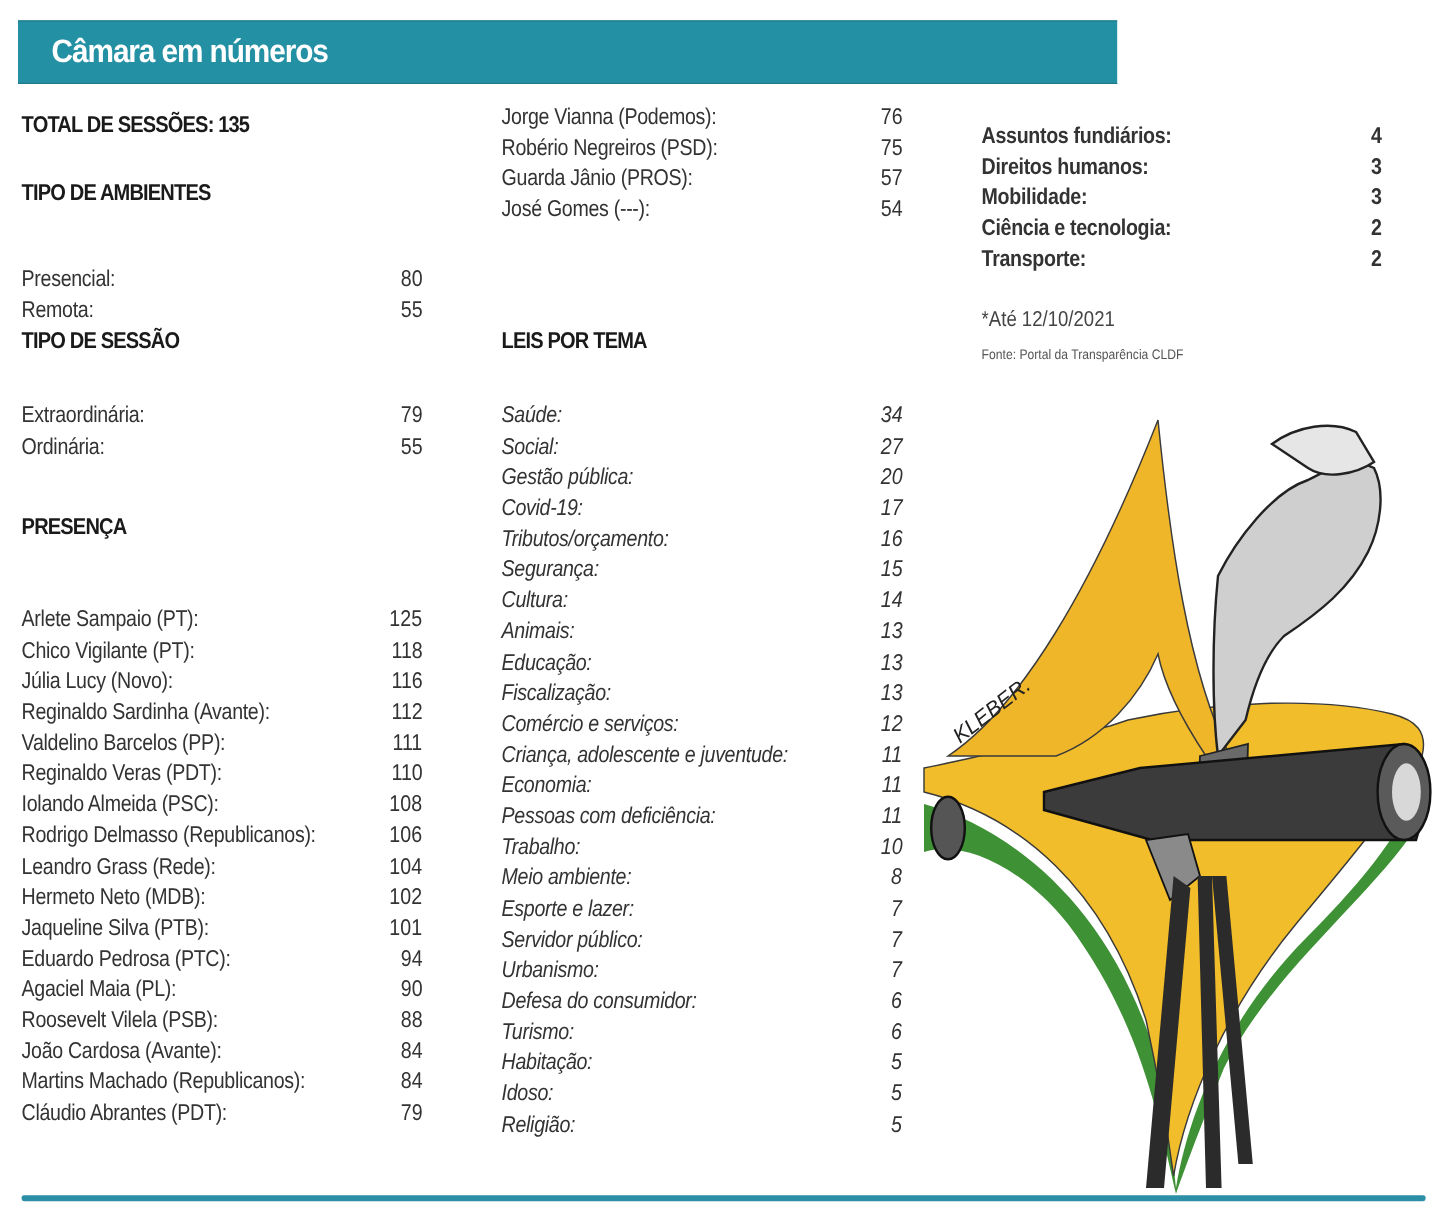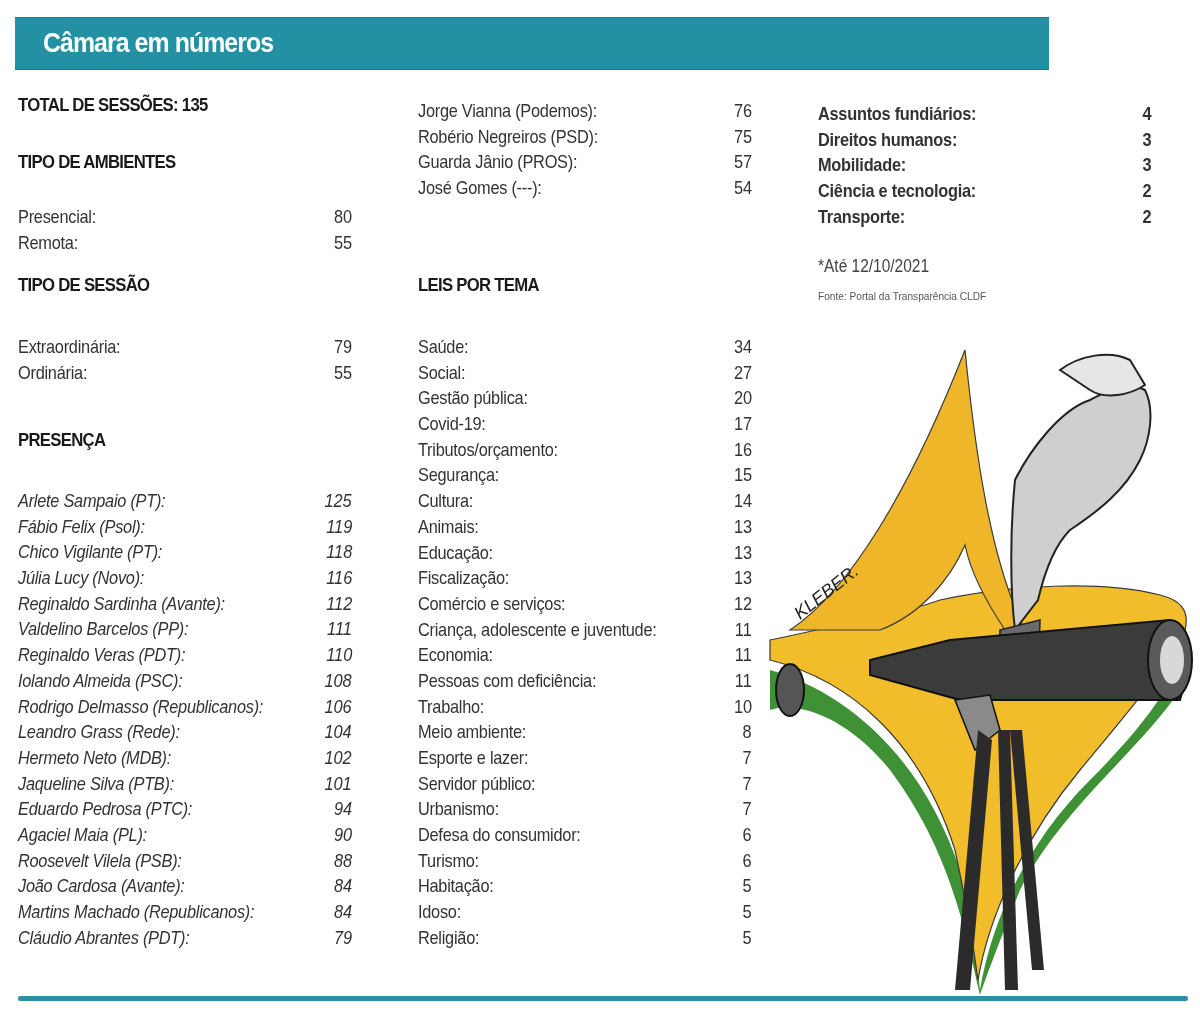--- a/index.html
+++ b/index.html
@@ -3,21 +3,21 @@
   <meta charset="utf-8">
   <style>
     html, body { margin: 0; padding: 0; }
     body {
       width: 1200px; height: 1014px; background: #ffffff;
       position: relative; overflow: hidden;
       font-family: "Liberation Sans", sans-serif;
       color: #2a2a2a;
     }
     .banner {
-      position: absolute; left: 15px; top: 17px; width: 1034px; height: 53px;
+      position: absolute; left: 15px; top: 17px; width: 916px; height: 53px;
       background: #2490a4; border-top: 1px solid #1f7b8c; border-bottom: 1px solid #1f7b8c;
       box-sizing: border-box;
     }
     .banner-title {
       position: absolute; left: 28px; top: 10px;
       font-family: "Liberation Sans", sans-serif; font-weight: bold;
       font-size: 27px; color: #ffffff; letter-spacing: -1px;
       transform: scaleX(0.92); transform-origin: left center;
     }
     .col { position: absolute; top: 0; width: 336px; }
@@ -62,21 +62,21 @@
 <body>
 
 <div class="banner">
   <div class="banner-title">Câmara em números</div>
 </div>
 
 <div class="col col1">
   <div class="heading" style="top:94px;">TOTAL DE SESSÕES: 135</div>
 
   <div class="heading" style="top:151px;">TIPO DE AMBIENTES</div>
-  <div class="list" style="top:204px;">
+  <div class="list" style="top:220px;">
       <div class="row">
         <span class="label">Presencial:</span>
         <span class="value">80</span>
       </div>
       <div class="row">
         <span class="label">Remota:</span>
         <span class="value">55</span>
       </div>
     </div>
 
@@ -86,30 +86,26 @@
         <span class="label">Extraordinária:</span>
         <span class="value">79</span>
       </div>
       <div class="row">
         <span class="label">Ordinária:</span>
         <span class="value">55</span>
       </div>
     </div>
 
   <div class="heading" style="top:429px;">PRESENÇA</div>
-  <div class="list" style="top:488px;font-style:italic;">
+  <div class="list" style="top:504px;">
       <div class="row">
         <span class="label">Arlete Sampaio (PT):</span>
         <span class="value">125</span>
       </div>
       <div class="row">
-        <span class="label">Fábio Felix (Psol):</span>
-        <span class="value">119</span>
-      </div>
-      <div class="row">
         <span class="label">Chico Vigilante (PT):</span>
         <span class="value">118</span>
       </div>
       <div class="row">
         <span class="label">Júlia Lucy (Novo):</span>
         <span class="value">116</span>
       </div>
       <div class="row">
         <span class="label">Reginaldo Sardinha (Avante):</span>
         <span class="value">112</span>
@@ -163,41 +159,41 @@
         <span class="value">84</span>
       </div>
       <div class="row">
         <span class="label">Cláudio Abrantes (PDT):</span>
         <span class="value">79</span>
       </div>
     </div>
 </div>
 
 <div class="col col2">
-  <div class="list" style="top:98px;">
+  <div class="list" style="top:85px;">
       <div class="row">
         <span class="label">Jorge Vianna (Podemos):</span>
         <span class="value">76</span>
       </div>
       <div class="row">
         <span class="label">Robério Negreiros (PSD):</span>
         <span class="value">75</span>
       </div>
       <div class="row">
         <span class="label">Guarda Jânio (PROS):</span>
         <span class="value">57</span>
       </div>
       <div class="row">
         <span class="label">José Gomes (---):</span>
         <span class="value">54</span>
       </div>
     </div>
 
   <div class="heading" style="top:274px;">LEIS POR TEMA</div>
-  <div class="list" style="top:334px;">
+  <div class="list" style="top:334px;font-style:italic;">
       <div class="row">
         <span class="label">Saúde:</span>
         <span class="value">34</span>
       </div>
       <div class="row">
         <span class="label">Social:</span>
         <span class="value">27</span>
       </div>
       <div class="row">
         <span class="label">Gestão pública:</span>

